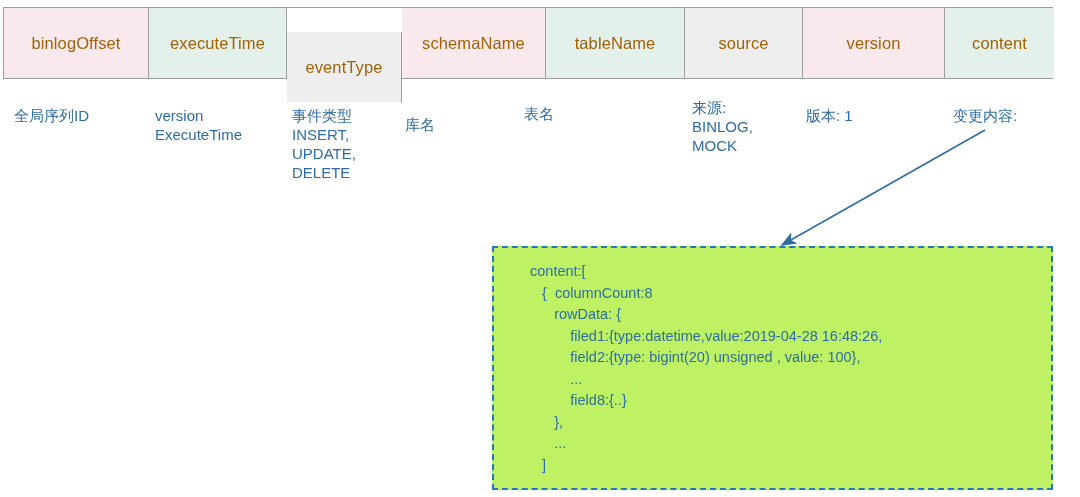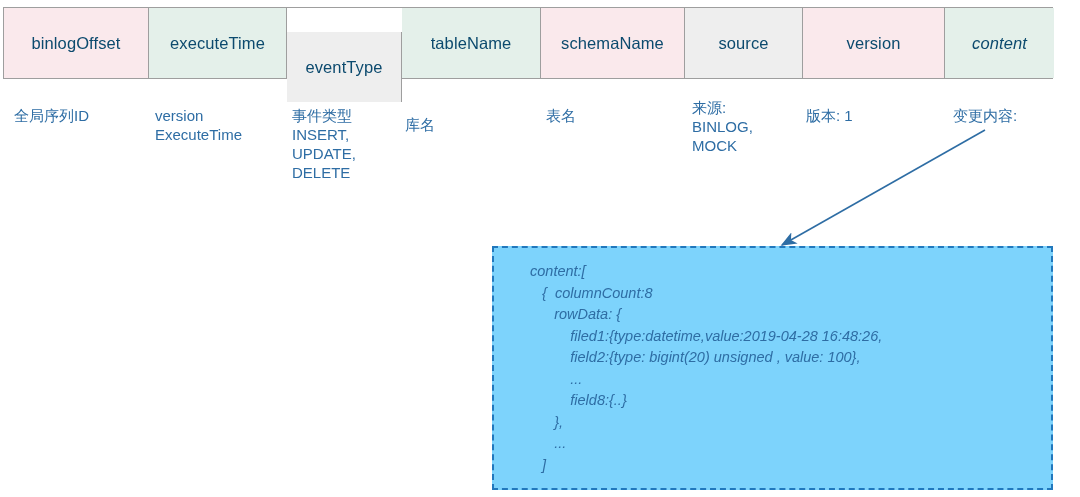--- a/index.html
+++ b/index.html
@@ -26,21 +26,21 @@
     border: 1px solid #9e9e9e;
     box-sizing: border-box;
   }
   .col-cell {
     display: flex;
     align-items: center;
     justify-content: center;
     box-sizing: border-box;
     border-right: 1px solid #9e9e9e;
     font-size: 16.5px;
-    color: #0c4a6e;
+    color: #a16207;
     letter-spacing: 0.1px;
     text-align: center;
     height: 100%;
   }
   .col-cell:last-child { border-right: none; }
 
   
   .annotation {
     position: absolute;
     color: #2e6da4;
@@ -51,22 +51,21 @@
 
   
   #content-callout {
     position: absolute;
     left: 492px;
     top: 246px;
     width: 561px;
     height: 244px;
     border: 2px dashed #2178bd;
     box-sizing: border-box;
-    background: #7dd3fc;
-    font-style: italic;
+    background: #bef264;
   }
   #content-code {
     position: absolute;
     left: 36px;
     top: 13px;
     color: #2e6da4;
     font-size: 14.5px;
     line-height: 21.5px;
     white-space: pre;
   }
@@ -81,37 +80,37 @@
     overflow: visible;
   }
 </style>
 </head>
 <body>
 
 <div id="schema-table">
     <div class="col-cell" style="background: rgb(250, 233, 236); width: 145px; flex: 0 0 145px;">binlogOffset</div>
     <div class="col-cell" style="background: rgb(228, 240, 234); width: 138px; flex: 0 0 138px;">executeTime</div>
     <div class="col-cell" style="background: rgb(238, 238, 238); width: 115px; flex: 0 0 115px; margin-top: 24px;">eventType</div>
+    <div class="col-cell" style="background: rgb(250, 233, 236); width: 144px; flex: 0 0 144px;">schemaName</div>
     <div class="col-cell" style="background: rgb(228, 240, 234); width: 139px; flex: 0 0 139px;">tableName</div>
-    <div class="col-cell" style="background: rgb(250, 233, 236); width: 144px; flex: 0 0 144px;">schemaName</div>
     <div class="col-cell" style="background: rgb(238, 238, 238); width: 118px; flex: 0 0 118px;">source</div>
     <div class="col-cell" style="background: rgb(250, 233, 236); width: 142px; flex: 0 0 142px;">version</div>
-    <div class="col-cell" style="background: rgb(228, 240, 234); width: 109px; flex: 0 0 109px; font-style: italic;">content</div>
+    <div class="col-cell" style="background: rgb(228, 240, 234); width: 109px; flex: 0 0 109px;">content</div>
   </div>
 
 <div id="annotation-layer">
     <div class="annotation" style="left: 14px; top: 106px;">全局序列ID</div>
     <div class="annotation" style="left: 155px; top: 106px;">version
 ExecuteTime</div>
     <div class="annotation" style="left: 292px; top: 106px;">事件类型
 INSERT,
 UPDATE,
 DELETE</div>
     <div class="annotation" style="left: 405px; top: 106px; margin-top: 9px;">库名</div>
-    <div class="annotation" style="left: 546px; top: 106px;">表名</div>
+    <div class="annotation" style="left: 524px; top: 106px; font-family: Liberation Mono, monospace;">表名</div>
     <div class="annotation" style="left: 692px; top: 98px;">来源:
 BINLOG,
 MOCK</div>
     <div class="annotation" style="left: 806px; top: 106px;">版本: 1</div>
     <div class="annotation" style="left: 953px; top: 106px;">变更内容:</div>
   </div>
 
 <svg id="callout-arrow" viewBox="0 0 250 140" xmlns="http://www.w3.org/2000/svg">
   <defs>
     <marker id="arrowhead" markerWidth="10" markerHeight="8" refX="9" refY="4" orient="auto" markerUnits="strokeWidth">

